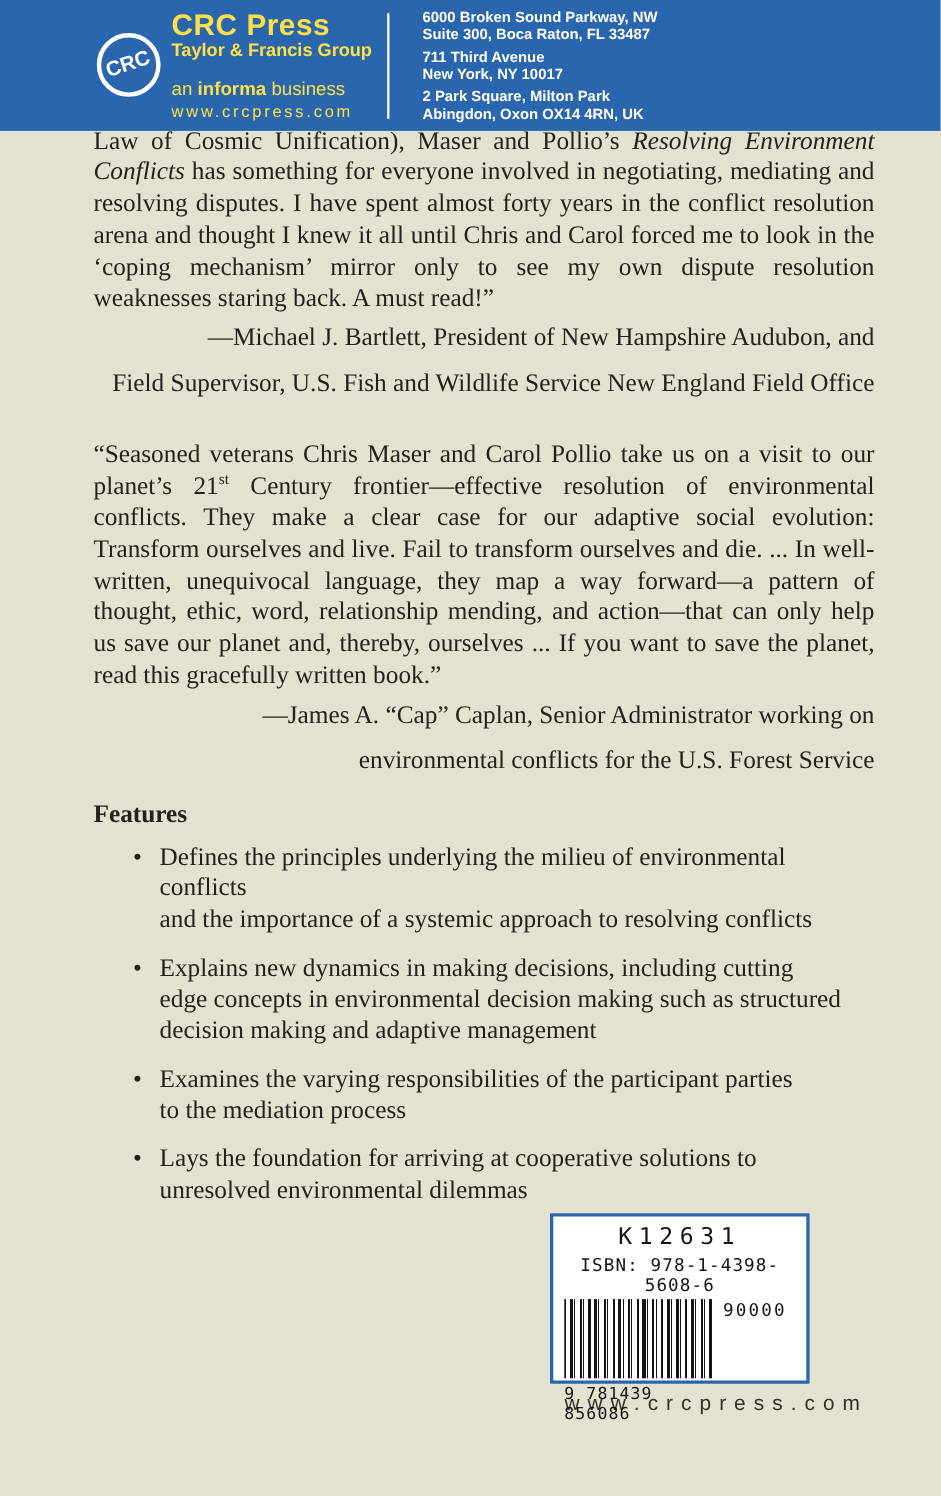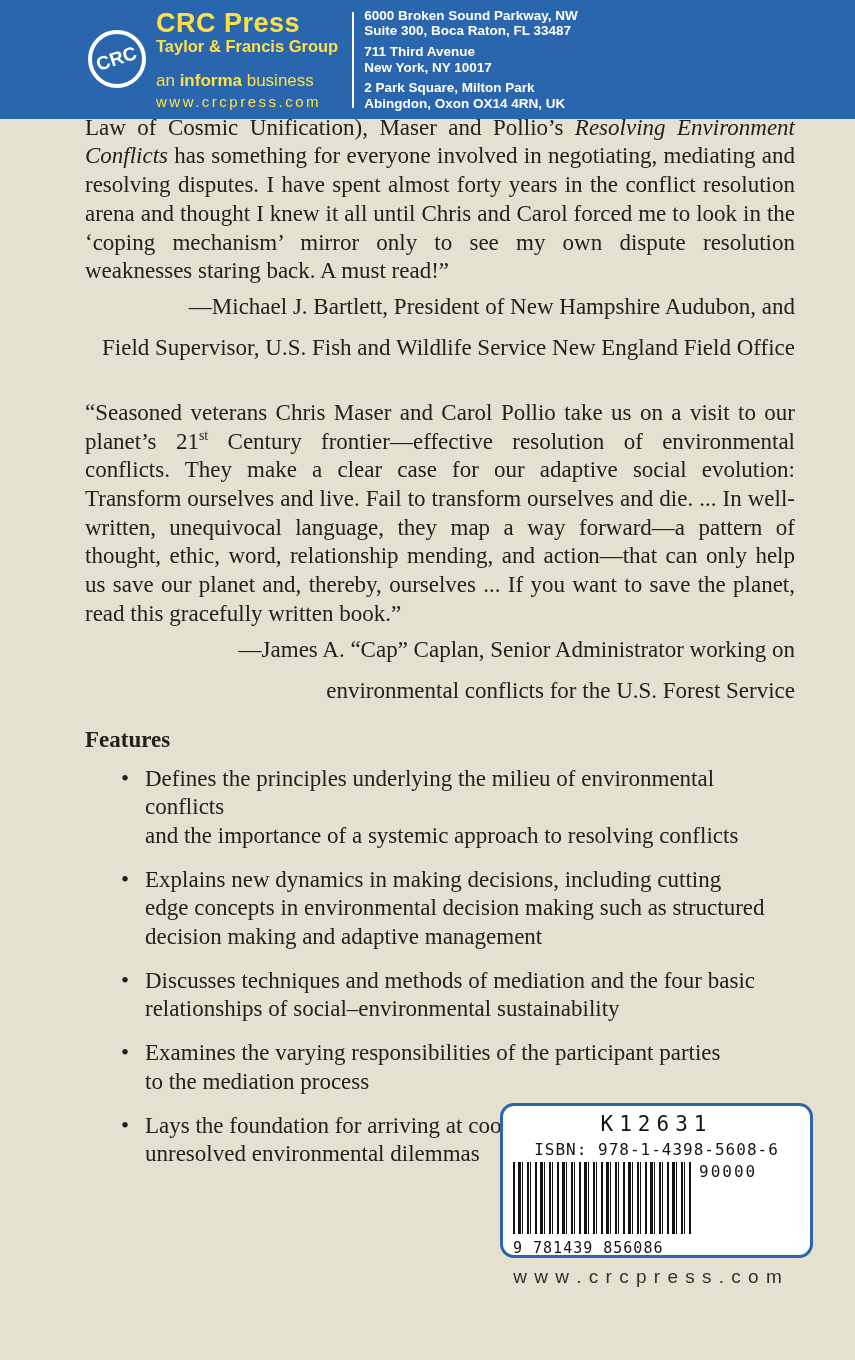--- a/index.html
+++ b/index.html
@@ -25,25 +25,25 @@
   .logo-circle { width:58px; height:58px; border:4px solid #ffffff; border-radius:50%; display:flex; align-items:center; justify-content:center; flex:0 0 auto; }
   .logo-circle span { color:#ffffff; font-family:"Liberation Sans", sans-serif; font-weight:bold; font-size:19px; transform:rotate(-18deg); letter-spacing:0px; }
   .pub-text { margin-left:10px; color:#fde047; font-family:"Liberation Sans", sans-serif; line-height:1.08; }
   .pub-name { font-size:27px; font-weight:bold; letter-spacing:0.5px; }
   .pub-group { font-size:16.5px; font-weight:bold; }
   .pub-tagline { font-size:17px; margin-top:16px; }
   .pub-tagline b { font-weight:bold; }
   .pub-site { font-size:15px; margin-top:3px; letter-spacing:2.5px; }
   .band-sep { width:2px; height:96px; background:#ffffff; margin-left:14px; }
   .addresses { margin-left:10px; color:#ffffff; font-family:"Liberation Sans", sans-serif; font-size:13.5px; font-weight:bold; line-height:1.15; }
-  .addresses .addr { white-space:pre-line; margin-bottom:5px; }
+  .addresses .addr { white-space:pre-line; margin-bottom:5px;margin-left:20px; }
   .addresses .addr:last-child { margin-bottom:0; }
 
   
-  .barcode-box { position:absolute; left:500px; top:1103px; width:313px; height:155px; background:#ffffff; border:3px solid #2a66ae; border-radius:14px; z-index:2; padding:6px 10px 4px 10px; font-family:"DejaVu Sans Mono", monospace; color:#141414; }
+  .barcode-box { position:absolute; left:500px; top:1103px; width:236px; height:155px; background:#ffffff; border:3px solid #2a66ae; border-radius:1px; z-index:2; padding:6px 10px 4px 10px; font-family:"DejaVu Sans Mono", monospace; color:#141414; }
   .bc-sku { text-align:center; font-size:21px; letter-spacing:6px; }
   .bc-isbn { text-align:center; font-size:16px; letter-spacing:1px; margin-top:4px; }
   .bc-row { display:flex; margin-top:3px; }
   .bc-main { width:178px; }
   .bc-main-bars { height:72px;
     background:repeating-linear-gradient(90deg,#141414 0 2px,transparent 2px 5px,#141414 5px 8px,transparent 8px 9px,#141414 9px 10px,transparent 10px 14px,#141414 14px 16px,transparent 16px 17px,#141414 17px 18px,transparent 18px 22px); }
   .bc-digits { font-size:15px; letter-spacing:1px; margin-top:5px; }
   .bc-supp { margin-left:8px; width:86px; display:flex; flex-direction:row; }
   .bc-price { font-size:16px; letter-spacing:2px; text-align:right; }
   .bc-supp-bars { height:58px; margin-top:2px;
@@ -71,22 +71,20 @@
 environmental conflicts for the U.S. Forest Service</div>
 
     <div class="features-heading">Features</div>
 
     <ul class="features-list">
       <li>Defines the principles underlying the milieu of environmental conflicts
 and the importance of a systemic approach to resolving conflicts</li>
       <li>Explains new dynamics in making decisions, including cutting
 edge concepts in environmental decision making such as structured
 decision making and adaptive management</li>
-      <li>Discusses techniques and methods of mediation and the four basic
-relationships of social–environmental sustainability</li>
       <li>Examines the varying responsibilities of the participant parties
 to the mediation process</li>
       <li>Lays the foundation for arriving at cooperative solutions to
 unresolved environmental dilemmas</li>
     </ul>
   </div>
 
   <div class="band">
     <div class="logo-block">
       <div class="logo-circle">

